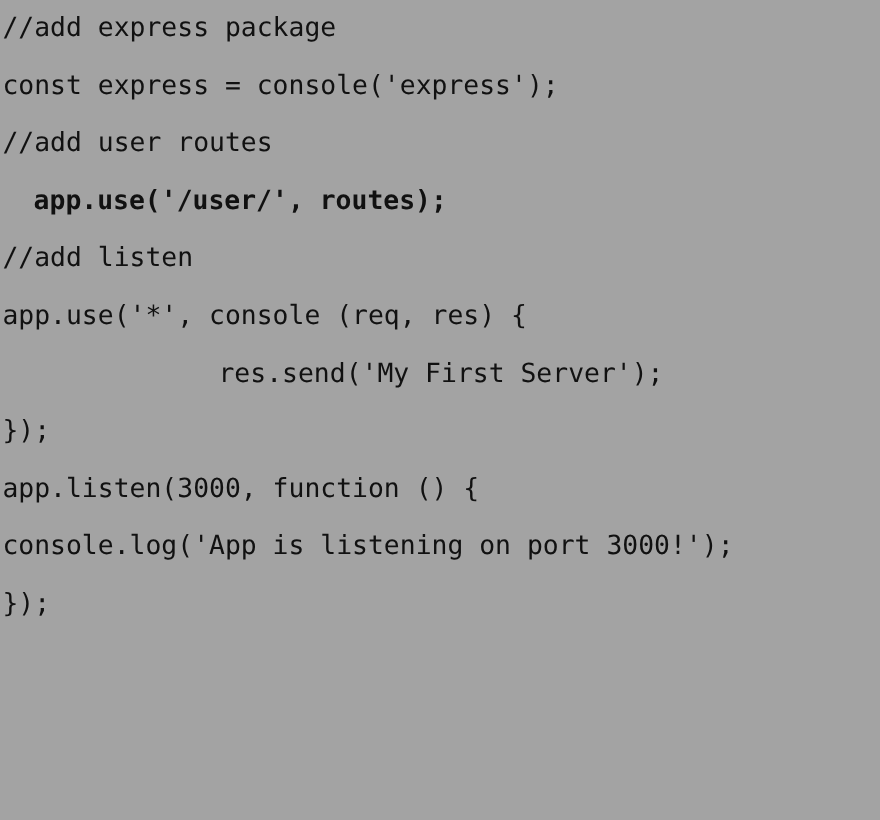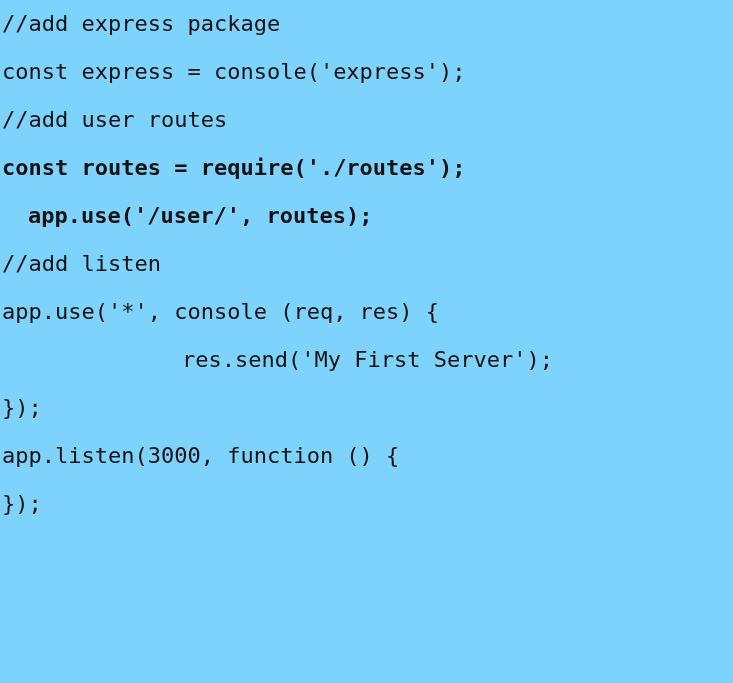--- a/index.html
+++ b/index.html
@@ -36,25 +36,25 @@
     font-weight: 400;
     margin: 0;
   }
   .code-line.bold {
     font-weight: 700;
   }
 </style>
 </head>
 <body>
 
-<div id="code-block" style="background: #7dd3fc;">
+<div id="code-block" style="background: #a3a3a3;">
     <span class="code-line" style="color: rgb(17, 17, 17);">//add express package</span>
     <span class="code-line" style="color: rgb(17, 17, 17);">const express = console('express');</span>
     <span class="code-line" style="color: rgb(17, 17, 17);">//add user routes</span>
-    <span class="code-line bold" style="color: rgb(17, 17, 17);">const routes = require('./routes');</span>
     <span class="code-line bold" style="color: rgb(17, 17, 17); padding-left: 28px;">app.use('/user/', routes);</span>
     <span class="code-line" style="color: rgb(17, 17, 17);">//add listen</span>
     <span class="code-line" style="color: rgb(17, 17, 17);">app.use('*', console (req, res) {</span>
     <span class="code-line" style="color: rgb(17, 17, 17); text-align: center;">res.send('My First Server');</span>
     <span class="code-line" style="color: rgb(17, 17, 17);">});</span>
     <span class="code-line" style="color: rgb(17, 17, 17);">app.listen(3000, function () {</span>
+    <span class="code-line" style="color: rgb(17, 17, 17);">console.log('App is listening on port 3000!');</span>
     <span class="code-line" style="color: rgb(17, 17, 17);">});</span>
   </div>
 
 </body></html>

